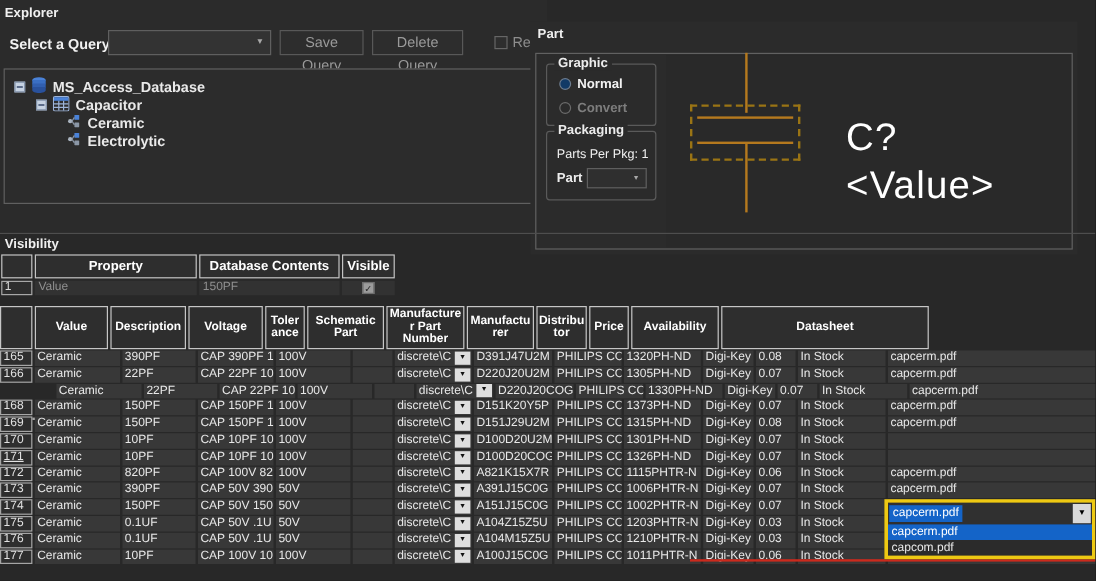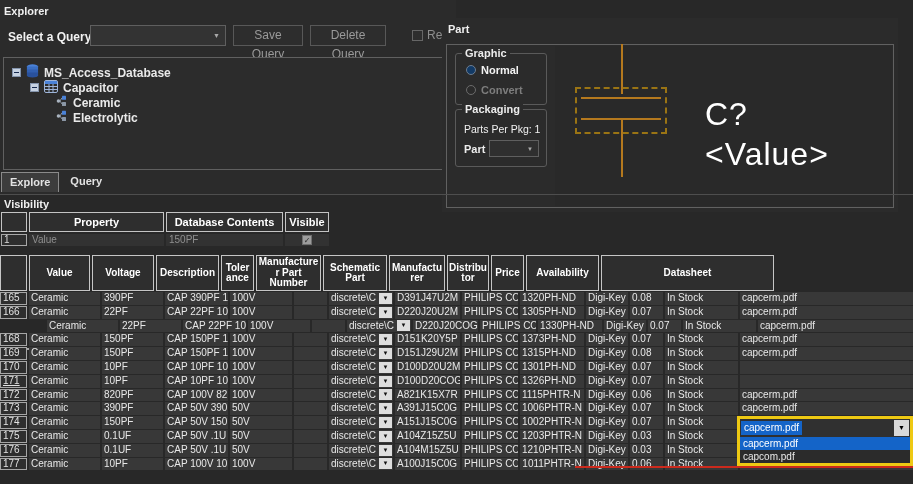--- a/index.html
+++ b/index.html
@@ -154,24 +154,20 @@
               <rect x="6" y="0.8" width="4" height="4" rx="0.5" fill="#4a82d8"></rect>
               <rect x="6" y="7" width="4" height="4" rx="0.5" fill="#8b97a6"></rect>
               <line x1="4" y1="6" x2="6" y2="2.8" stroke="#8b97a6"></line>
               <line x1="4" y1="6" x2="6" y2="9" stroke="#8b97a6"></line>
             </svg>
         </span>
         <span>Electrolytic</span>
       </div>
     </div>
 
-    <div class="tabs">
-      <div class="tab active">Explore</div>
-      <div class="tab">Query</div>
-    </div>
   </div>
 
   <div class="part-panel">
     <div class="panel-title" style="left:6px;top:5px;">Part</div>
     <div class="part-box">
       <div class="symbol-area"></div>
 
       <div class="groupbox gb-graphic">
         <span class="group-legend">Graphic</span>
         <div class="radio-row" style="left:10px;top:10px;">
@@ -222,25 +218,25 @@
       <div class="vtd" style="width:117px;">150PF</div>
       <div class="vchk-cell" style="width:44px;">
         <span class="vchk">✓</span>
       </div>
     </div>
   </div>
 
   <div class="thead" id="thead-row">
       <div class="th" style="width: 27px;"></div>
       <div class="th" style="width: 61px;">Value</div>
+      <div class="th" style="width: 63px;">Description</div>
       <div class="th" style="width: 62px;">Voltage</div>
-      <div class="th" style="width: 63px;">Description</div>
       <div class="th" style="width: 33px;">Tolerance</div>
+      <div class="th" style="width: 64px;">Schematic Part</div>
       <div class="th" style="width: 65px;">Manufacturer Part Number</div>
-      <div class="th" style="width: 64px;">Schematic Part</div>
       <div class="th" style="width: 56px;">Manufacturer</div>
       <div class="th" style="width: 42px;">Distributor</div>
       <div class="th" style="width: 33px;">Price</div>
       <div class="th" style="width: 73px;">Availability</div>
       <div class="th" style="width: 173px;">Datasheet</div>
     </div>
   <div class="tbody" id="tbody">
       <div class="tr">
         <div class="td rownum" style="width: 27px;">165</div>
         <div class="td" style="width: 71px;">Ceramic</div>
@@ -475,21 +471,21 @@
         <div class="td" style="width: 61px;">10PF</div>
         <div class="td" style="width: 63px;">CAP 100V 10</div>
         <div class="td" style="width: 62px;">100V</div>
         <div class="td" style="width: 33px;"></div>
         <div class="td td-schem" style="width: 64px;">
           <span>discrete\C</span>
           <span class="mini-drop">▼</span>
         </div>
         <div class="td" style="width: 65px;">A100J15C0G</div>
         <div class="td" style="width: 56px;">PHILIPS COM</div>
-        <div class="td" style="width: 64px; text-align: center;">1011PHTR-N</div>
+        <div class="td" style="width: 64px;">1011PHTR-N</div>
         <div class="td" style="width: 42px;">Digi-Key</div>
         <div class="td" style="width: 33px;">0.06</div>
         <div class="td" style="width: 73px;">In Stock</div>
         <div class="td" style="width: 173px;"></div>
       </div>
     </div>
 
   <div class="red-line"></div>
 
   <div class="ds-overlay">

